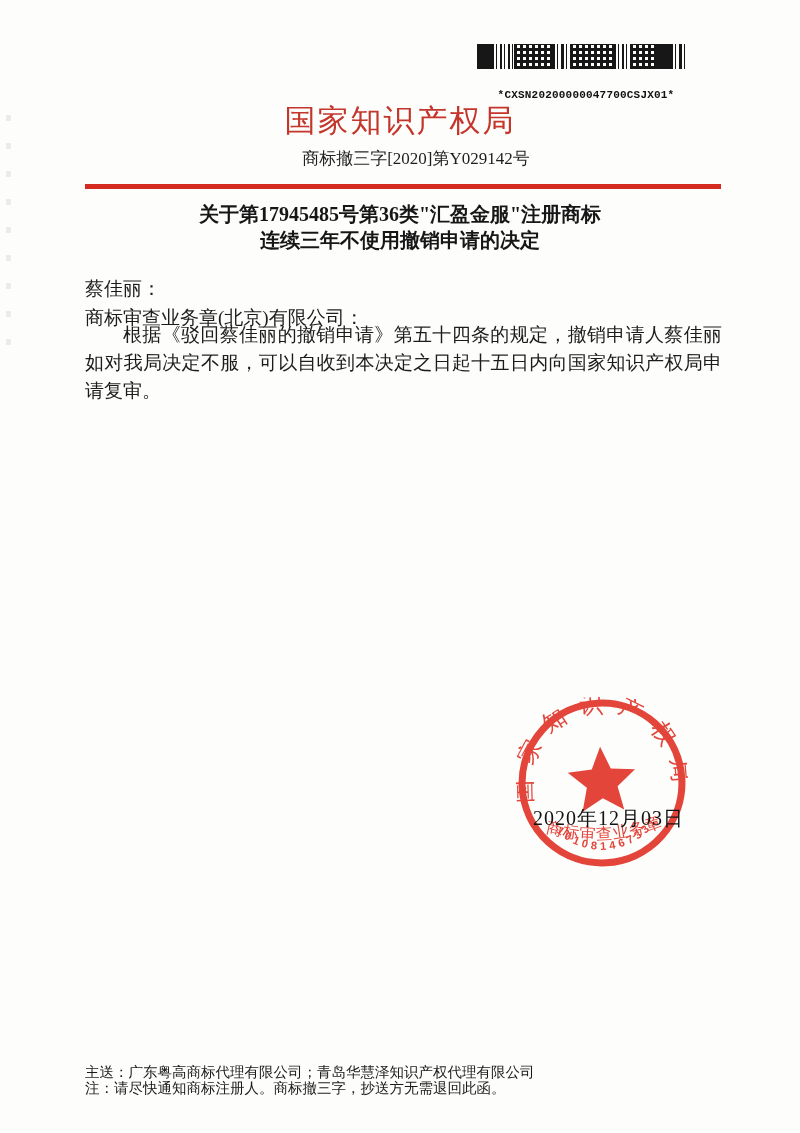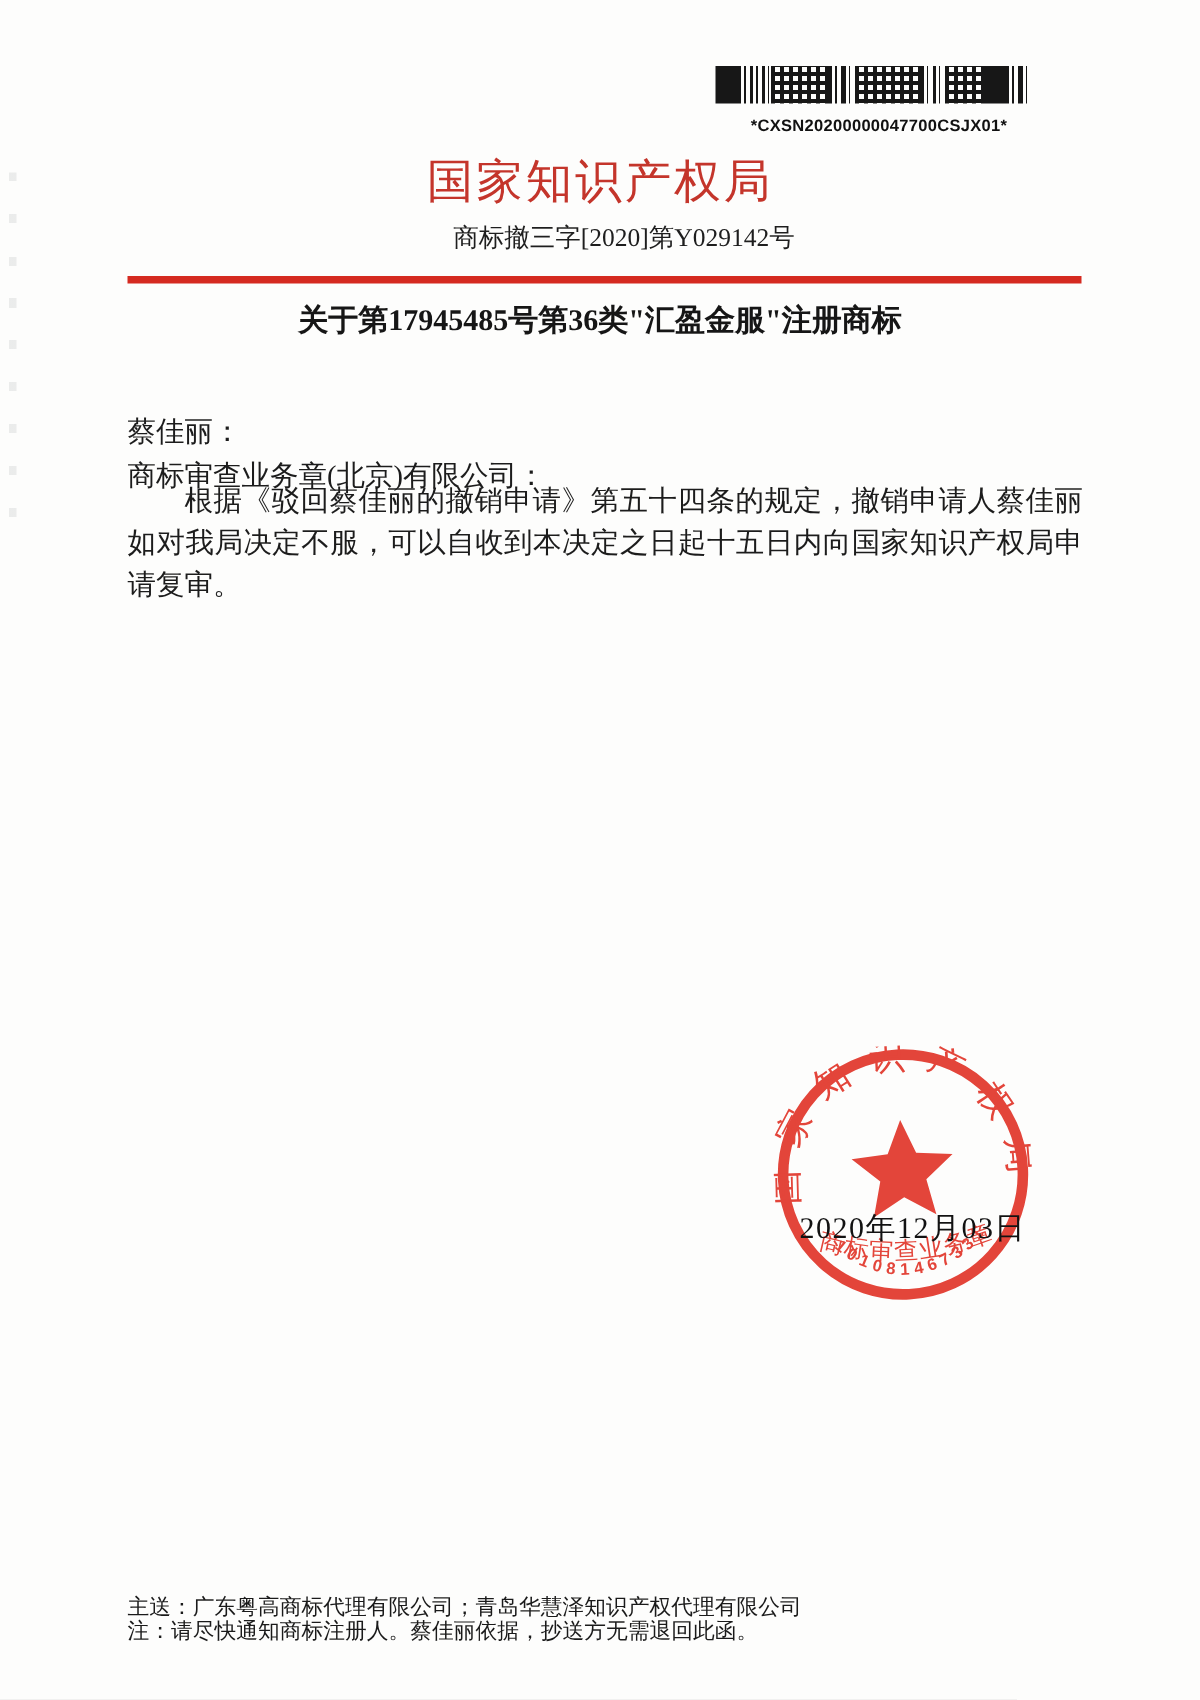--- a/index.html
+++ b/index.html
@@ -15,22 +15,22 @@
   
   .barcode-wrap{position:absolute;top:44px;left:477px;width:218px;text-align:center;}
   .bars{display:flex;height:25px;align-items:stretch;}
   .seg{height:100%;}
   .seg.solid{background:#171717;}
   .seg.s1{background:repeating-linear-gradient(90deg,#171717 0 2px,transparent 2px 4px,#171717 4px 5px,transparent 5px 8px);}
   .seg.s2{background:repeating-linear-gradient(90deg,#171717 0 3px,transparent 3px 5px,#171717 5px 6px,transparent 6px 9px);}
   .seg.mx{background-image:
       repeating-linear-gradient(90deg,#171717 0 3px,transparent 3px 6px),
       repeating-linear-gradient(0deg,#171717 0 3px,transparent 3px 6px);}
-  .barcode-label{font-family:Liberation Sans, sans-serif;
-    font-weight:bold;font-size:11px;letter-spacing:.2px;margin-top:9px;color:#111;}
+  .barcode-label{font-family:Liberation Mono, monospace;
+    font-weight:bold;font-size:11px;letter-spacing:.2px;margin-top:20px;color:#111;}
   
   .agency-title{position:absolute;top:100px;left:0;width:100%;text-align:center;
     font-size:31px;letter-spacing:2px;color:#c4352b;}
   .doc-number{position:absolute;top:147px;left:16px;width:100%;text-align:center;
     font-size:17px;color:#1e1e1e;}
   .red-rule{position:absolute;top:184px;left:85px;width:636px;height:5px;
     background:#d52a20;}
   .subject{position:absolute;top:201px;left:0;width:100%;text-align:center;
     font-weight:bold;font-size:20px;line-height:26px;color:#161616;}
   
@@ -69,20 +69,21 @@
     </div>
     <div class="barcode-label">*CXSN20200000047700CSJX01*</div>
   </div>
 
   <div class="agency-title">国家知识产权局</div>
   <div class="doc-number">商标撤三字[2020]第Y029142号</div>
   <div class="red-rule"></div>
 
   <div class="subject">
     <div>关于第17945485号第36类"汇盈金服"注册商标</div>
+    <div>连续三年不使用撤销申请的决定</div>
   </div>
 
   <div class="addressees">
     <div>蔡佳丽：</div>
     <div>商标审查业务章(北京)有限公司：</div>
   </div>
 
   <div class="body-text">
     <p>根据《驳回蔡佳丽的撤销申请》第五十四条的规定，撤销申请人蔡佳丽如对我局决定不服，可以自收到本决定之日起十五日内向国家知识产权局申请复审。</p>
   </div>
@@ -103,16 +104,16 @@
     </text>
     <text font-size="11" fill="#e23c30" letter-spacing="3.5" font-weight="bold" font-family="Liberation Sans, DejaVu Sans, sans-serif">
       <textPath href="#arcBottom" startOffset="50%" text-anchor="middle">1101081467331</textPath>
     </text>
   </svg>
 
   <div class="date-stamp">2020年12月03日</div>
 
   <div class="footer">
     <div>主送：广东粤高商标代理有限公司；青岛华慧泽知识产权代理有限公司</div>
-    <div>注：请尽快通知商标注册人。蔡佳丽依据，抄送方无需退回此函。</div>
+    <div>注：请尽快通知商标注册人。商标撤三字，抄送方无需退回此函。</div>
   </div>
 
 </div>
 
 </body></html>

